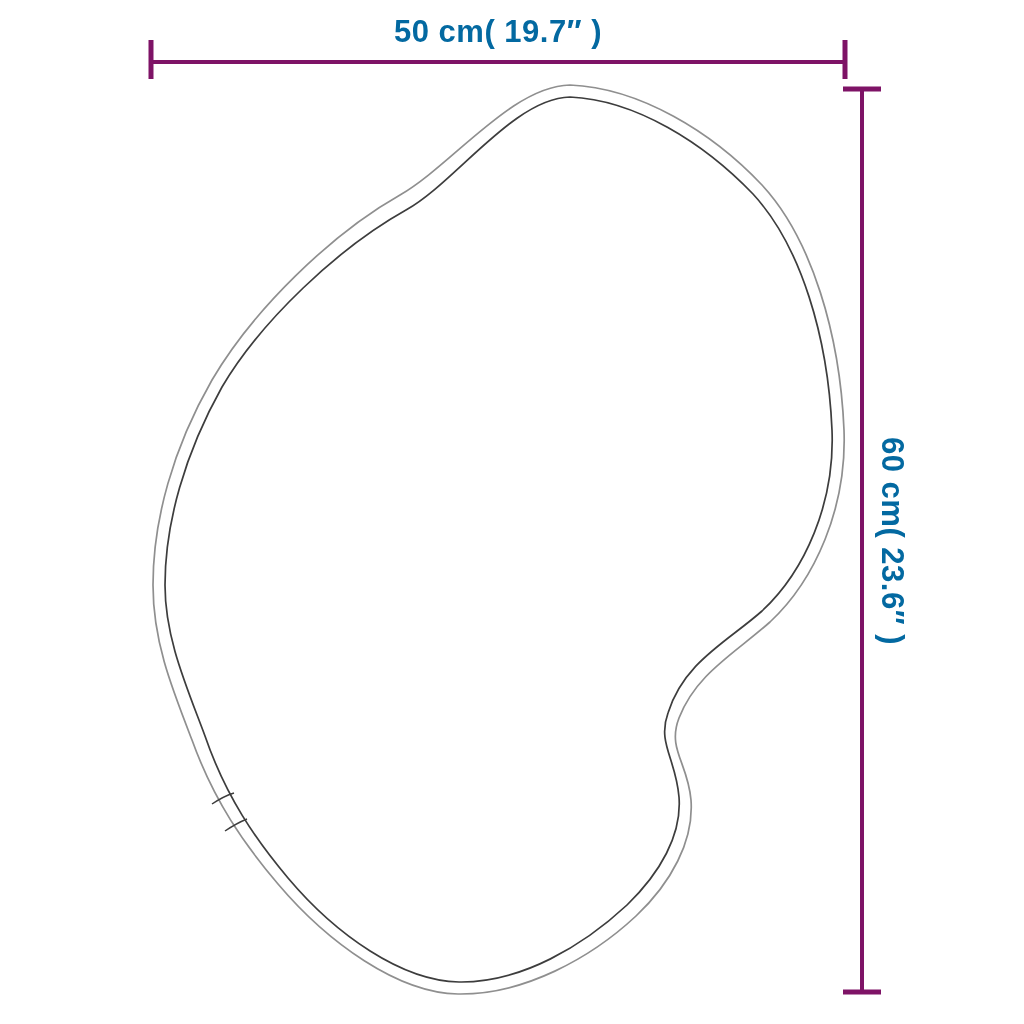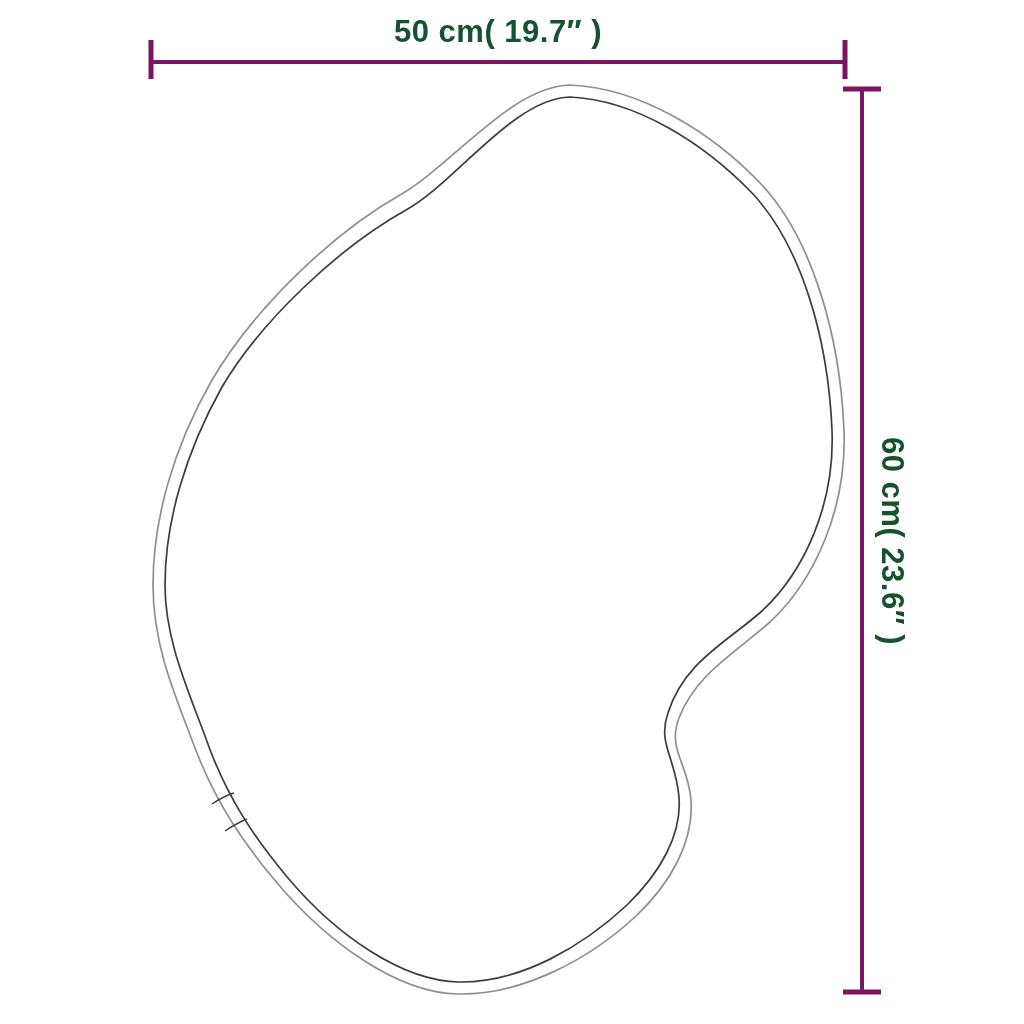--- a/index.html
+++ b/index.html
@@ -15,21 +15,21 @@
     overflow: hidden;
     font-family: "Liberation Sans", "DejaVu Sans", sans-serif;
   }
   .stage svg {
     position: absolute;
     left: 0;
     top: 0;
   }
   .dim-label {
     position: absolute;
-    color: #14532d;
+    color: #0369a1;
     font-weight: bold;
     font-size: 31px;
     letter-spacing: 0.5px;
     white-space: nowrap;
   }
   .dim-label-width {
     left: 151px;
     top: 14px;
     width: 694px;
     text-align: center;

